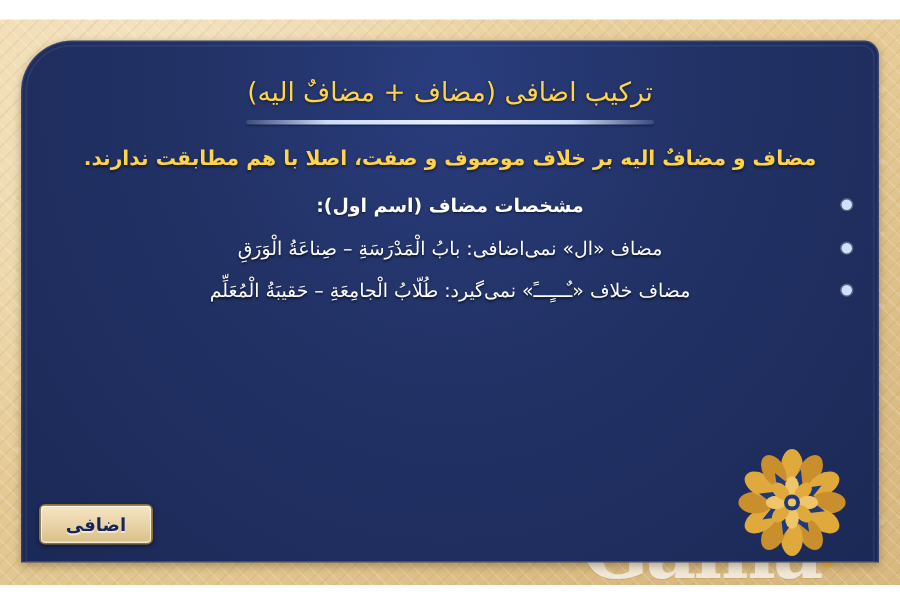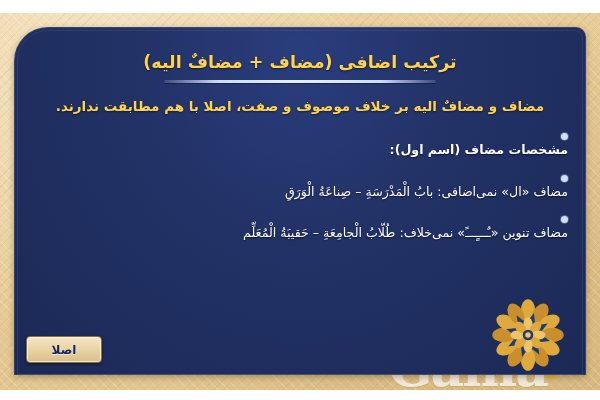--- a/index.html
+++ b/index.html
@@ -111,21 +111,21 @@
 
   
   #title-wrap {
     position: absolute;
     top: 24px;
     left: 0; right: 0;
     text-align: center;
   }
   #title {
     font-size: 17.5px;
-    font-weight: 700;
+    font-weight: 400;
     color: #ffd34a;
     text-shadow: 0 1px 2px rgba(0,0,0,0.55);
     line-height: 1.3;
     direction: rtl;
   }
   #title-rule {
     margin: 6px auto 0 auto;
     width: 272px;
     height: 3px;
     border-radius: 2px;
@@ -155,21 +155,21 @@
   
   #bullets {
     position: absolute;
     top: 100px;
     right: 18px;
     left: 18px;
     direction: rtl;
   }
   .bullet-row {
     display: flex;
-    flex-direction: column;
+    flex-direction: row;
     align-items: flex-start;
     justify-content: flex-start;
     margin-bottom: 9px;
     min-height: 19px;
   }
   .bullet-dot {
     flex: 0 0 auto;
     width: 7px; height: 7px;
     border-radius: 50%;
     background: #cfe0ff;
@@ -258,21 +258,21 @@
         <span class="bullet-text heading">مشخصات مضاف (اسم اول):</span>
       </div>
 
       <div class="bullet-row">
         <span class="bullet-dot"></span>
         <span class="bullet-text">مضاف «ال» نمی‌اضافی: بابُ الْمَدْرَسَةِ – صِناعَةُ الْوَرَقِ</span>
       </div>
 
       <div class="bullet-row">
         <span class="bullet-dot"></span>
-        <span class="bullet-text">مضاف تنوین «ـٌـــٍـــً» نمی‌خلاف: طُلّابُ الْجامِعَةِ – حَقیبَةُ الْمُعَلِّم</span>
+        <span class="bullet-text">مضاف خلاف «ـٌـــٍـــً» نمی‌گیرد: طُلّابُ الْجامِعَةِ – حَقیبَةُ الْمُعَلِّم</span>
       </div>
 
 
     </div>
 
     <svg id="rosette" viewBox="0 0 100 100">
       <g transform="translate(50,50)">
 
         <g>
           <g transform="rotate(0)">  
@@ -365,17 +365,17 @@
           <g transform="rotate(315)">
               <ellipse cx="0" cy="-14" rx="6" ry="9" fill="#e0a93c"></ellipse>
             </g>
         </g>
         <circle cx="0" cy="0" r="7" fill="#1e3a7a"></circle>
         <circle cx="0" cy="0" r="3.6" fill="#f0c468"></circle>
       </g>
     </svg>
 
     <div id="fehrest-button">
-      <span id="fehrest-label">اصلا</span>
+      <span id="fehrest-label">اضافی</span>
     </div>
 
   </div>
 </div>
 
 </body></html>

